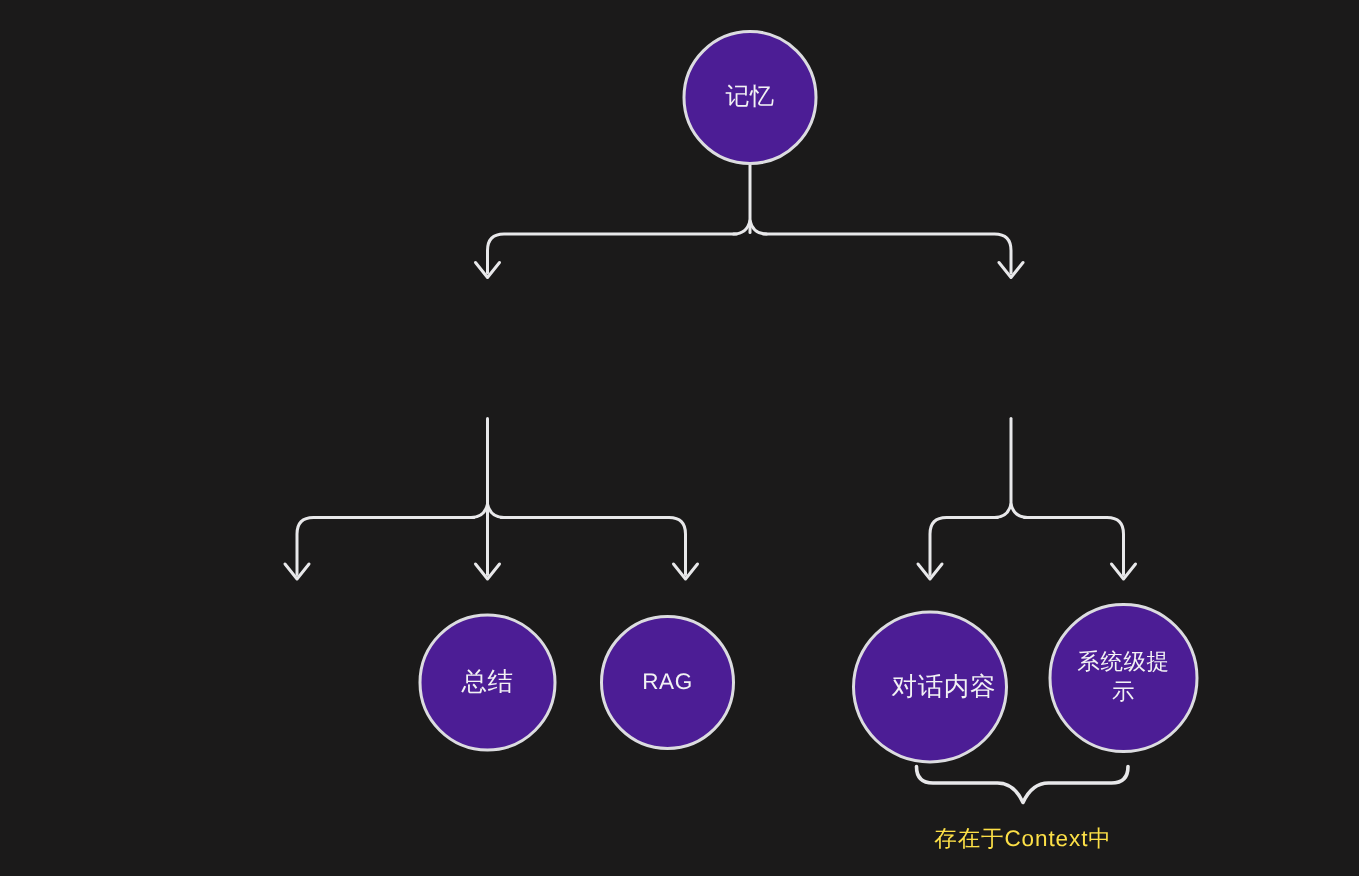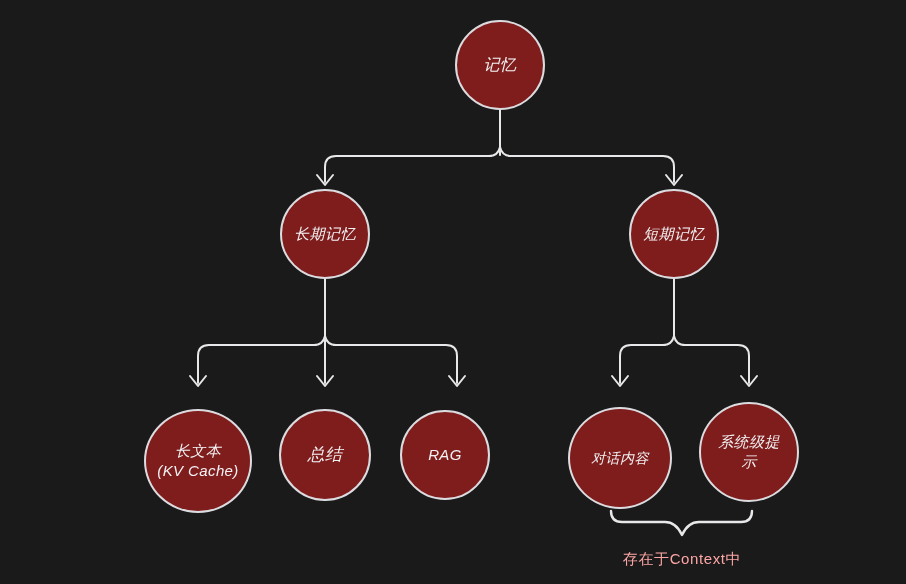--- a/index.html
+++ b/index.html
@@ -25,41 +25,40 @@
     left: 0;
     top: 0;
     width: 906px;
     height: 584px;
     pointer-events: none;
   }
   .node {
     position: absolute;
     box-sizing: border-box;
     border-radius: 50%;
-    background: #7f1d1d;
+    background: #4c1d95;
     border: 2px solid #dcdce0;
     color: #f2f2f4;
     display: flex;
     align-items: center;
     justify-content: center;
     text-align: center;
     line-height: 1.32;
     letter-spacing: 0.4px;
     white-space: pre-line;
     z-index: 2;
-    font-style: italic;
   }
   .node-label {
     display: block;
     padding: 0 6px;
     white-space: pre-line;
   }
   .caption {
     position: absolute;
-    color: #fca5a5;
+    color: #fde047;
     font-size: 15px;
     letter-spacing: 0.6px;
     text-align: center;
     white-space: nowrap;
     z-index: 2;
   }
 </style>
 </head>
 <body>
 
@@ -116,42 +115,32 @@
                q6,-13 17,-13
                L741,522
                q11,0 11,-11"></path>
     </g>
   </svg>
 
   <div class="node" style="left:455px; top:20px; width:90px; height:90px; font-size:16px;">
     <span class="node-label">记忆</span>
   </div>
 
-  <div class="node" style="left:280px; top:189px; width:90px; height:90px; font-size:15px;">
-    <span class="node-label">长期记忆</span>
-  </div>
 
-  <div class="node" style="left:629px; top:189px; width:90px; height:90px; font-size:15px;">
-    <span class="node-label">短期记忆</span>
-  </div>
 
-  <div class="node" style="left:144px; top:409px; width:108px; height:104px; font-size:15px;">
-    <span class="node-label">长文本
-(KV Cache)</span>
-  </div>
 
   <div class="node" style="left:279px; top:409px; width:92px; height:92px; font-size:17px;">
     <span class="node-label">总结</span>
   </div>
 
   <div class="node" style="left:400px; top:410px; width:90px; height:90px; font-size:15px;">
     <span class="node-label">RAG</span>
   </div>
 
-  <div class="node" style="left:568px; top:407px; width:104px; height:102px; font-size:14px;">
+  <div class="node" style="left:568px; top:407px; width:104px; height:102px; font-size:17px;justify-content:flex-end;">
     <span class="node-label">对话内容</span>
   </div>
 
   <div class="node" style="left:699px; top:402px; width:100px; height:100px; font-size:15px;">
     <span class="node-label">系统级提
 示</span>
   </div>
 
   <div class="caption" style="left:582px; top:550px; width:200px;">存在于Context中</div>
 

